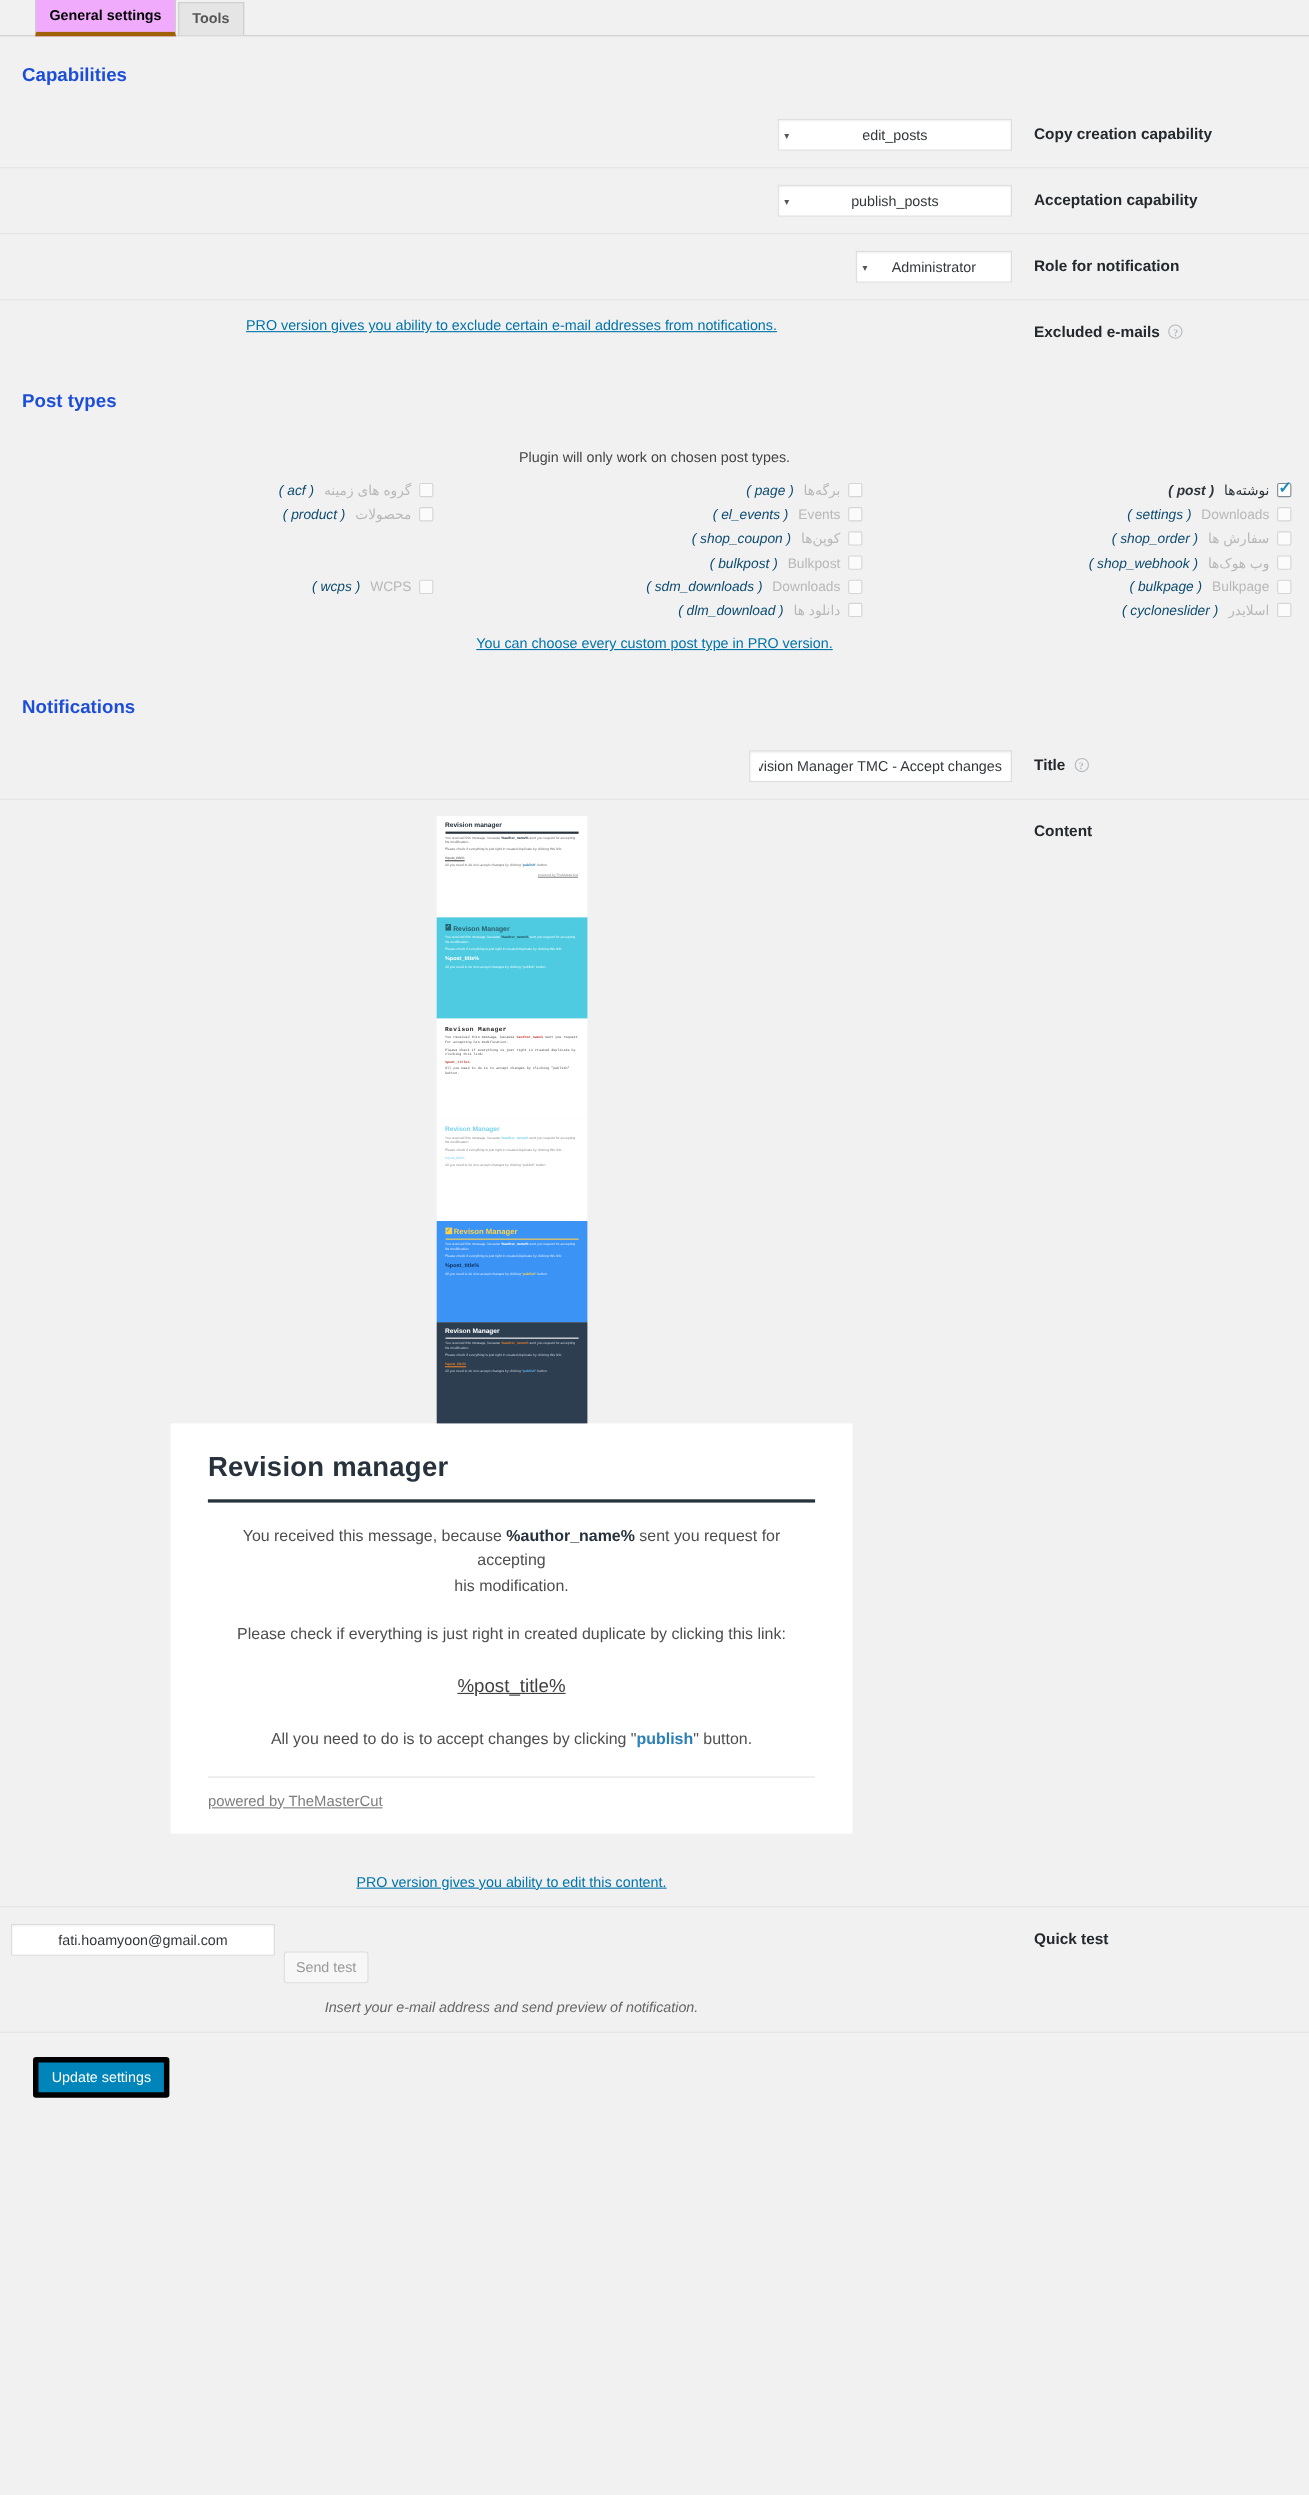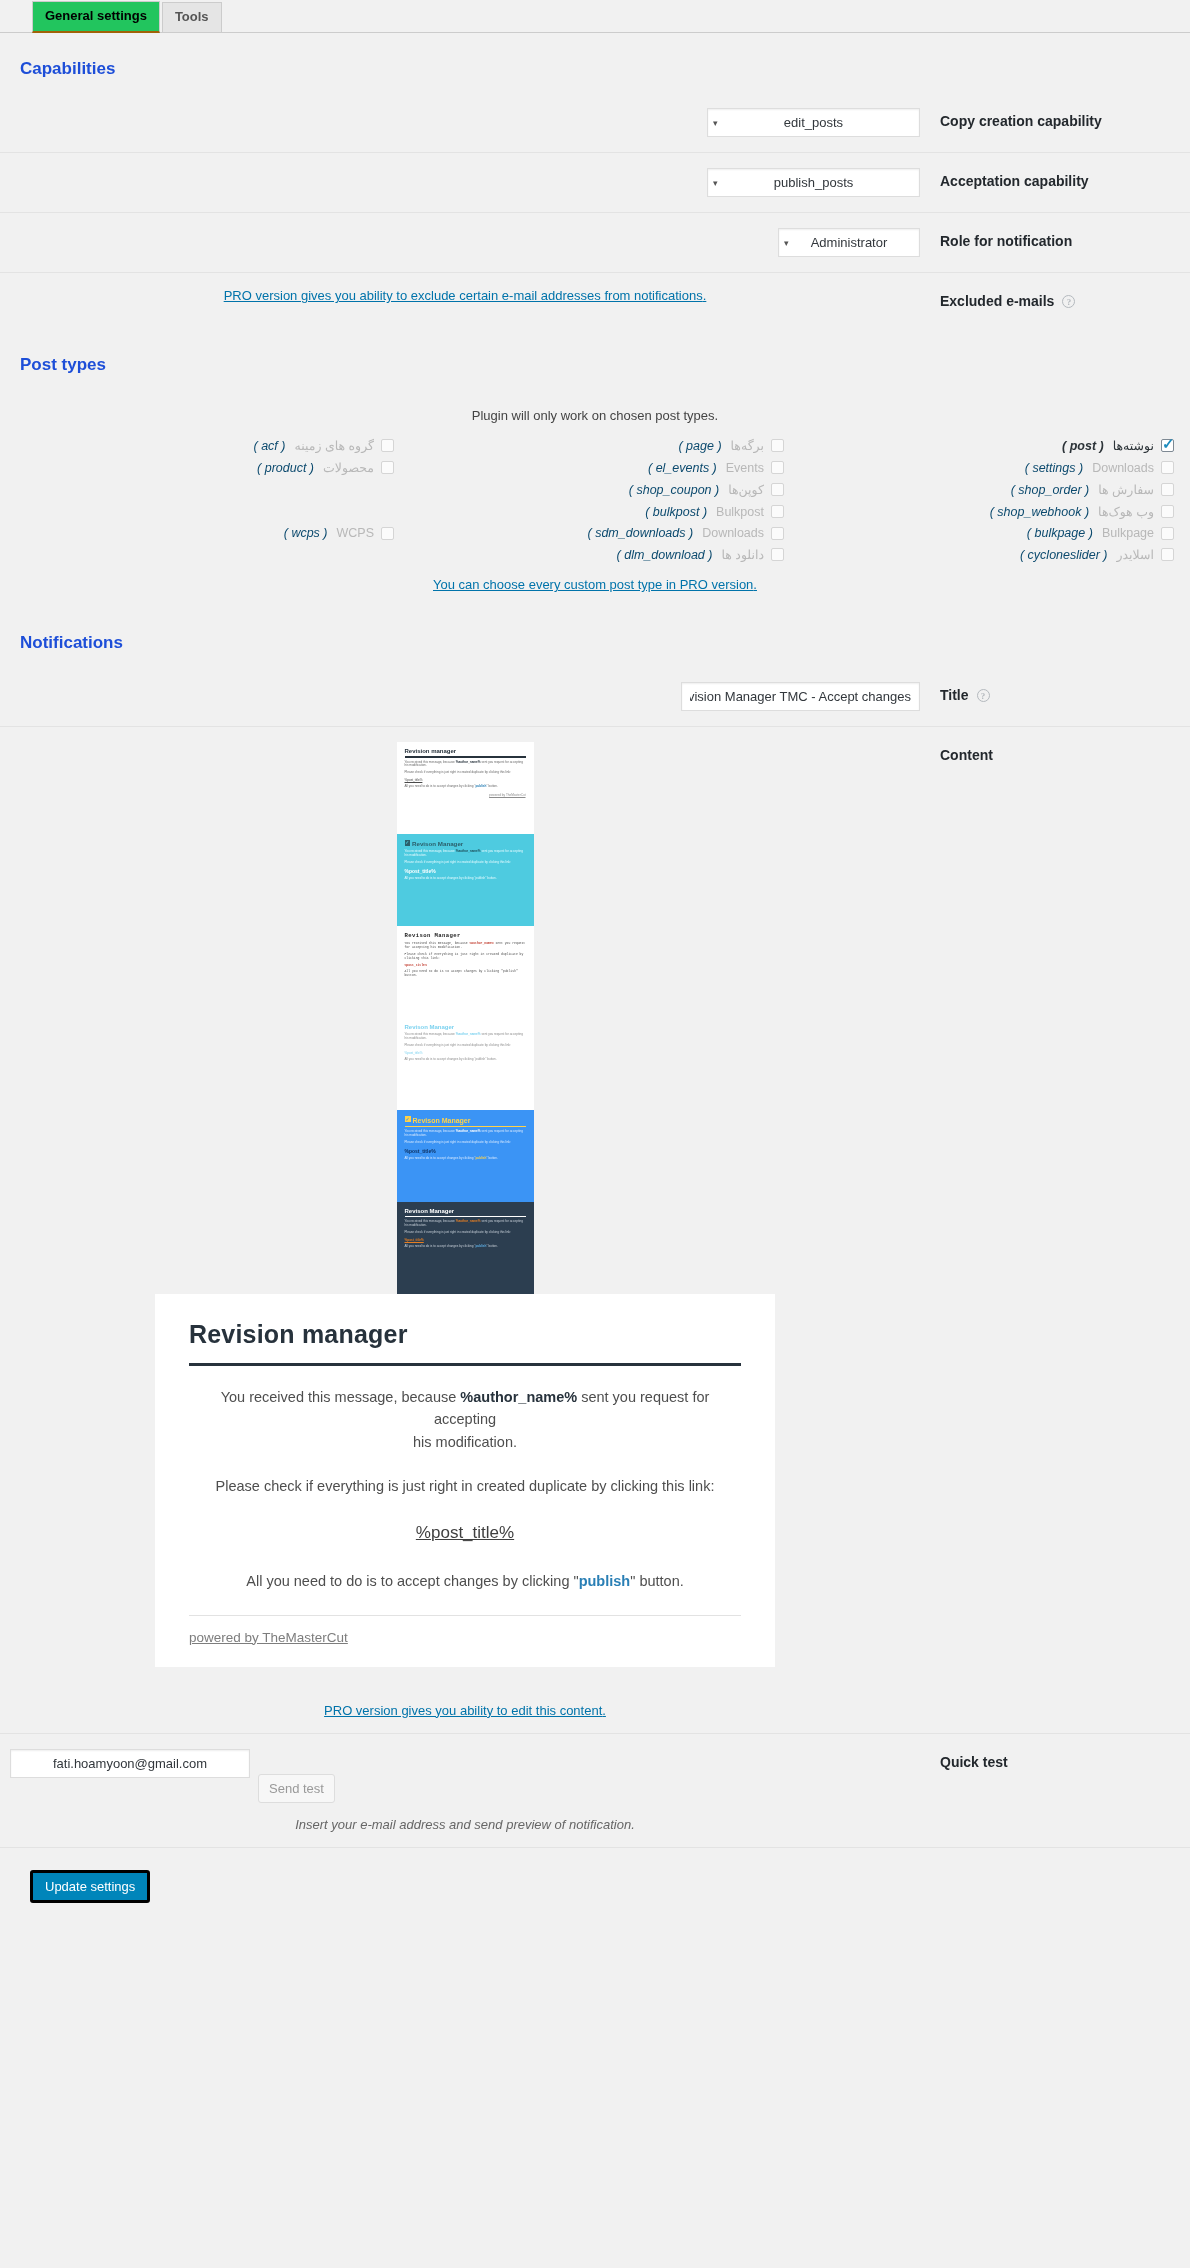--- a/index.html
+++ b/index.html
@@ -21,21 +21,21 @@
     padding: 6px 0 0 30px; height: 32px; align-items:flex-end;
     direction: ltr;
     justify-content:flex-end;
   }
   .nav-tab {
     font-size: 13px; font-weight: 600; color:#555;
     background:#e5e5e5; border:1px solid #ccc; border-bottom:none;
     padding: 6px 12px 7px; margin-left:2px; line-height:1.2;
     cursor:pointer; text-decoration:none; display:block;
   }
-  .nav-tab.active { background:#22c55e; color:#000; border-bottom:2px solid #a16207; position:relative; top:1px; }
+  .nav-tab.active { background:#f0abfc; color:#000; border-bottom:4px solid #a16207; position:relative; top:1px; }
   .tab-rule { height:1px; background:#ccc; margin:0 0 0 0; }
 
   
   h2.section-title {
     font-size: 17px; font-weight:700; color:#1d4ed8;
     margin: 26px 0 14px 0; padding: 0 20px; text-align:left; direction:ltr;
   }
 
   
   .form-table { width:100%; border-collapse:collapse; }
@@ -193,21 +193,21 @@
   .preview .pv-foot a { color:#7d7d7d; text-decoration:underline; font-size:13.5px; }
 
   
   .btn-secondary {
     font-family:"Liberation Sans", sans-serif; font-size:13px; color:#999;
     background:#f7f7f7; border:1px solid #ddd; padding: 5px 10px; height:29px;
     cursor:pointer; border-radius:3px; line-height:1;margin-top:25px;
   }
   .btn-primary {
     font-family:"Liberation Sans", sans-serif; font-size:13px; color:#fff;
-    background:#0085ba; border:3px solid #000000; padding: 7px 12px;
+    background:#0085ba; border:5px solid #000000; padding: 7px 12px;
     cursor:pointer; border-radius:3px; line-height:1; font-weight:400;
   }
   .submit-row { padding: 22px 0 18px 0; direction:ltr; }
   .submit-row .inner { padding-left:30px; }
 
   .hr-sep { height:1px; background:#e3e3e3; border:none; margin:0; }
 
   .quick-row-flex { display:flex; flex-direction:row-reverse; align-items:flex-start; justify-content:flex-end; gap:8px; direction:ltr; }
 </style>
 </head>

